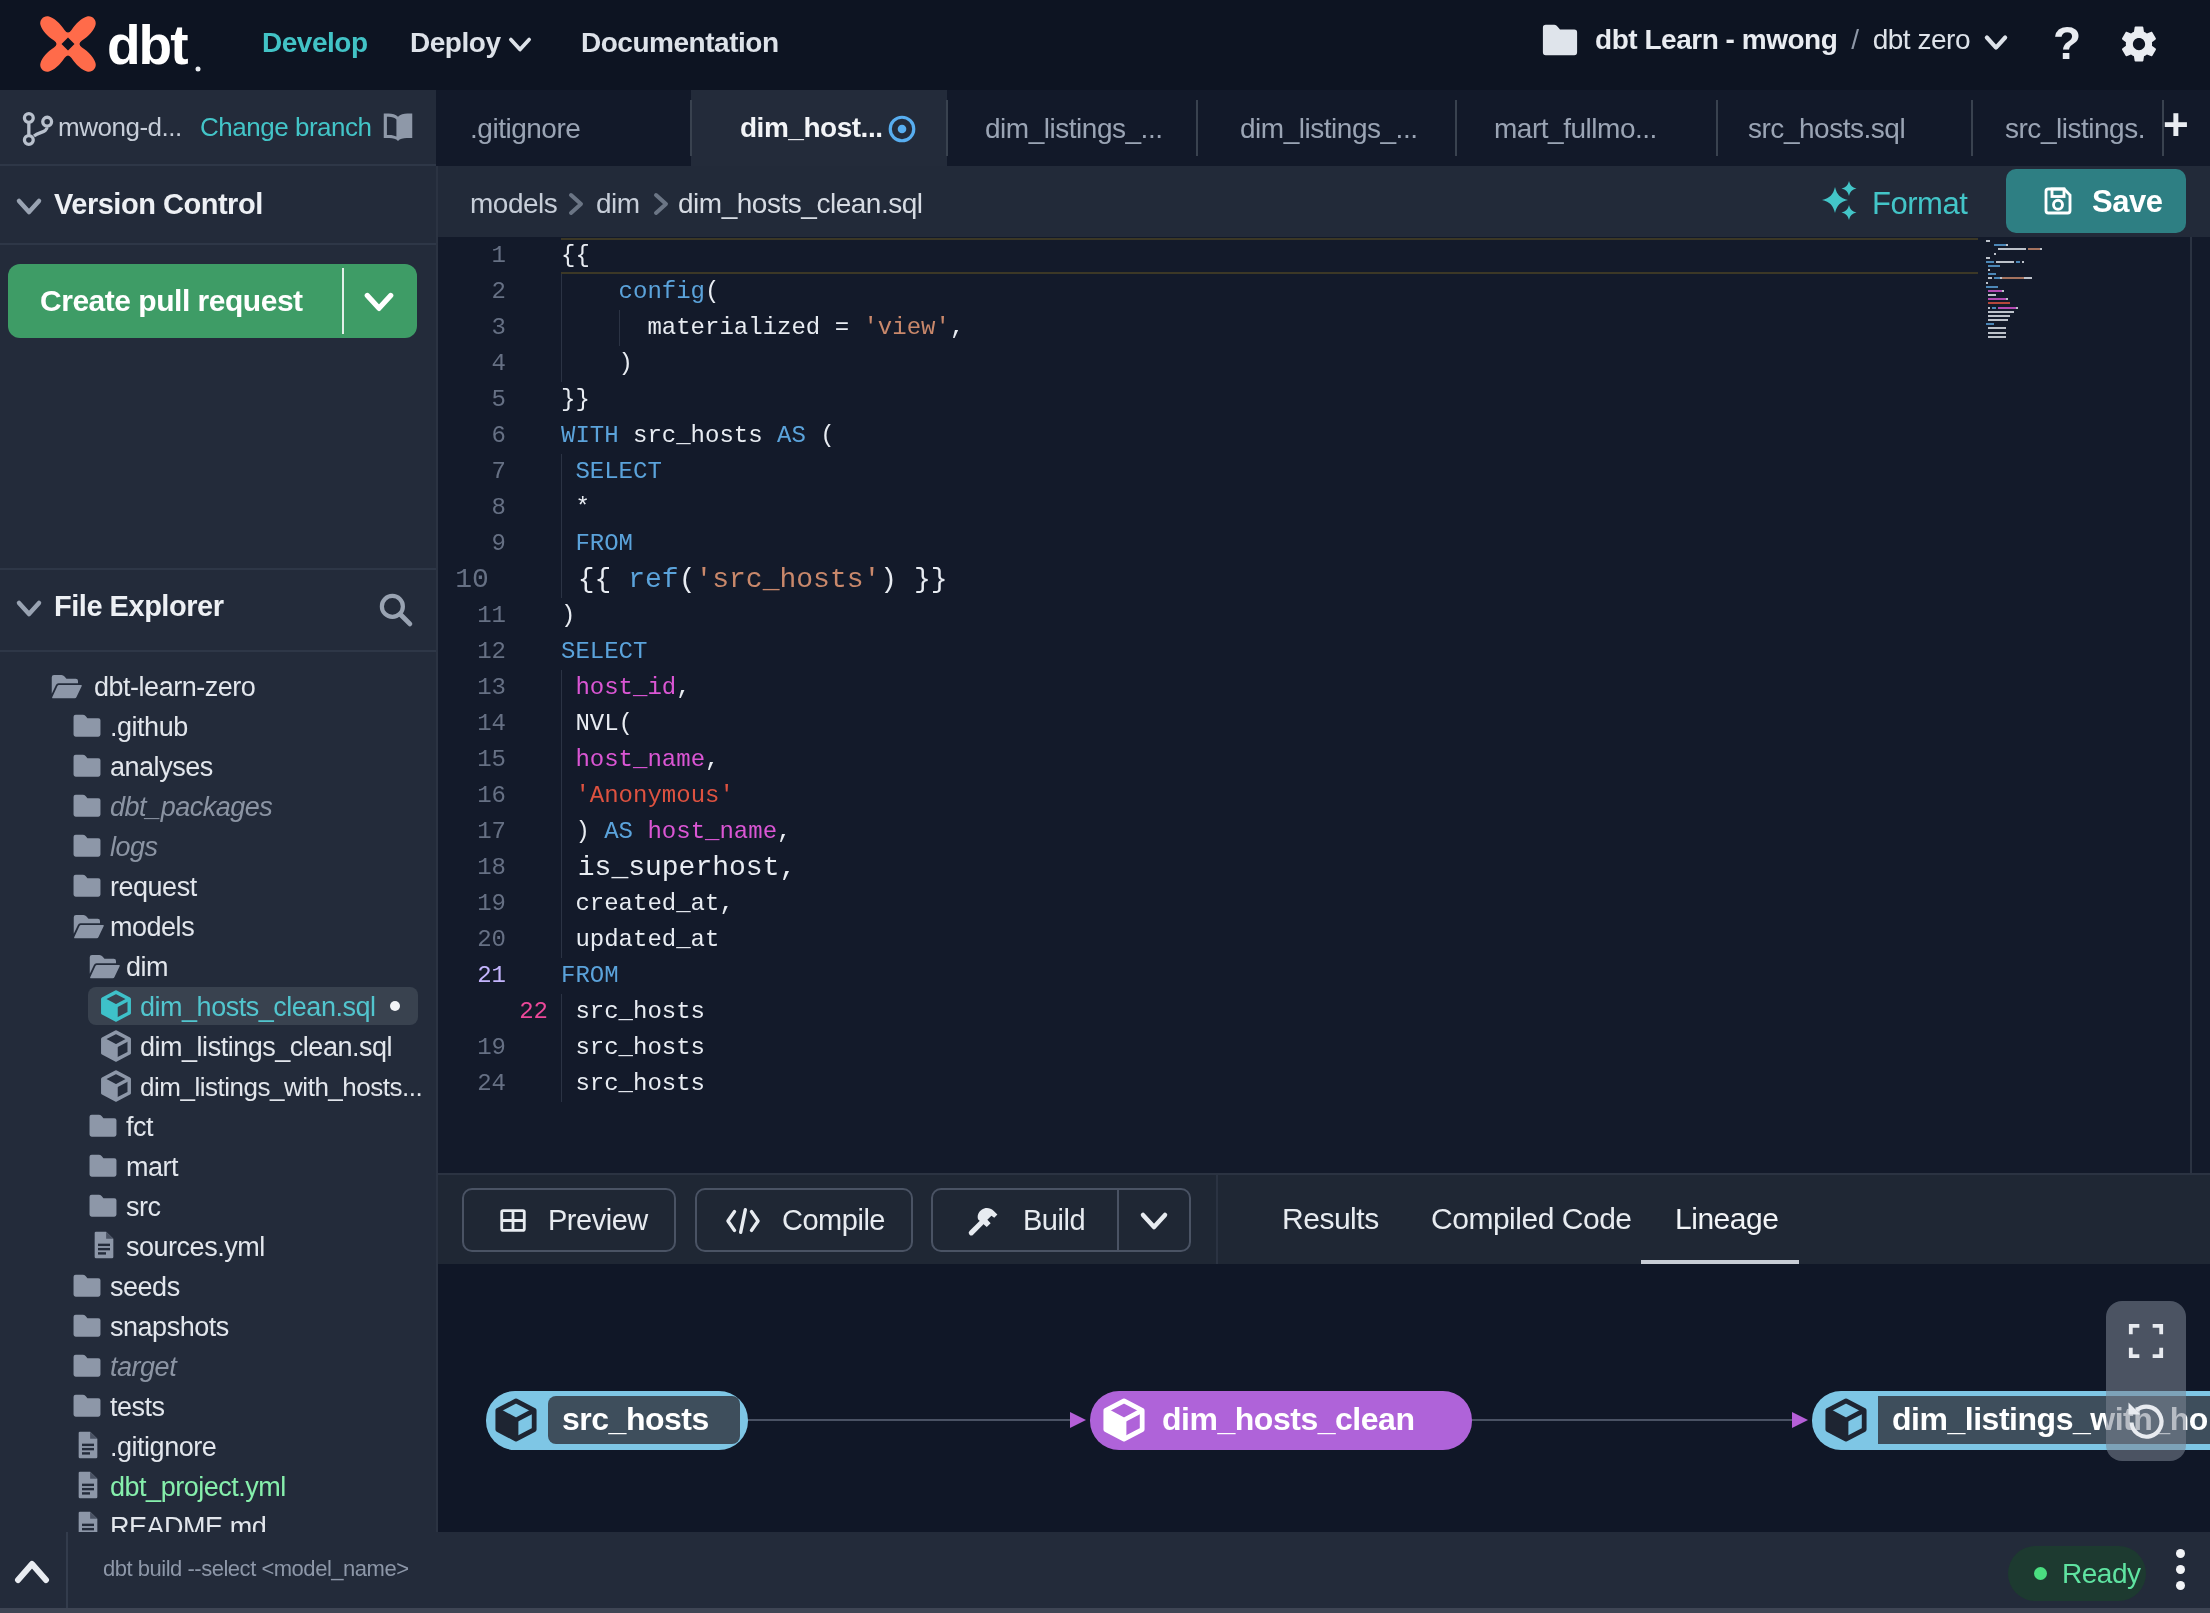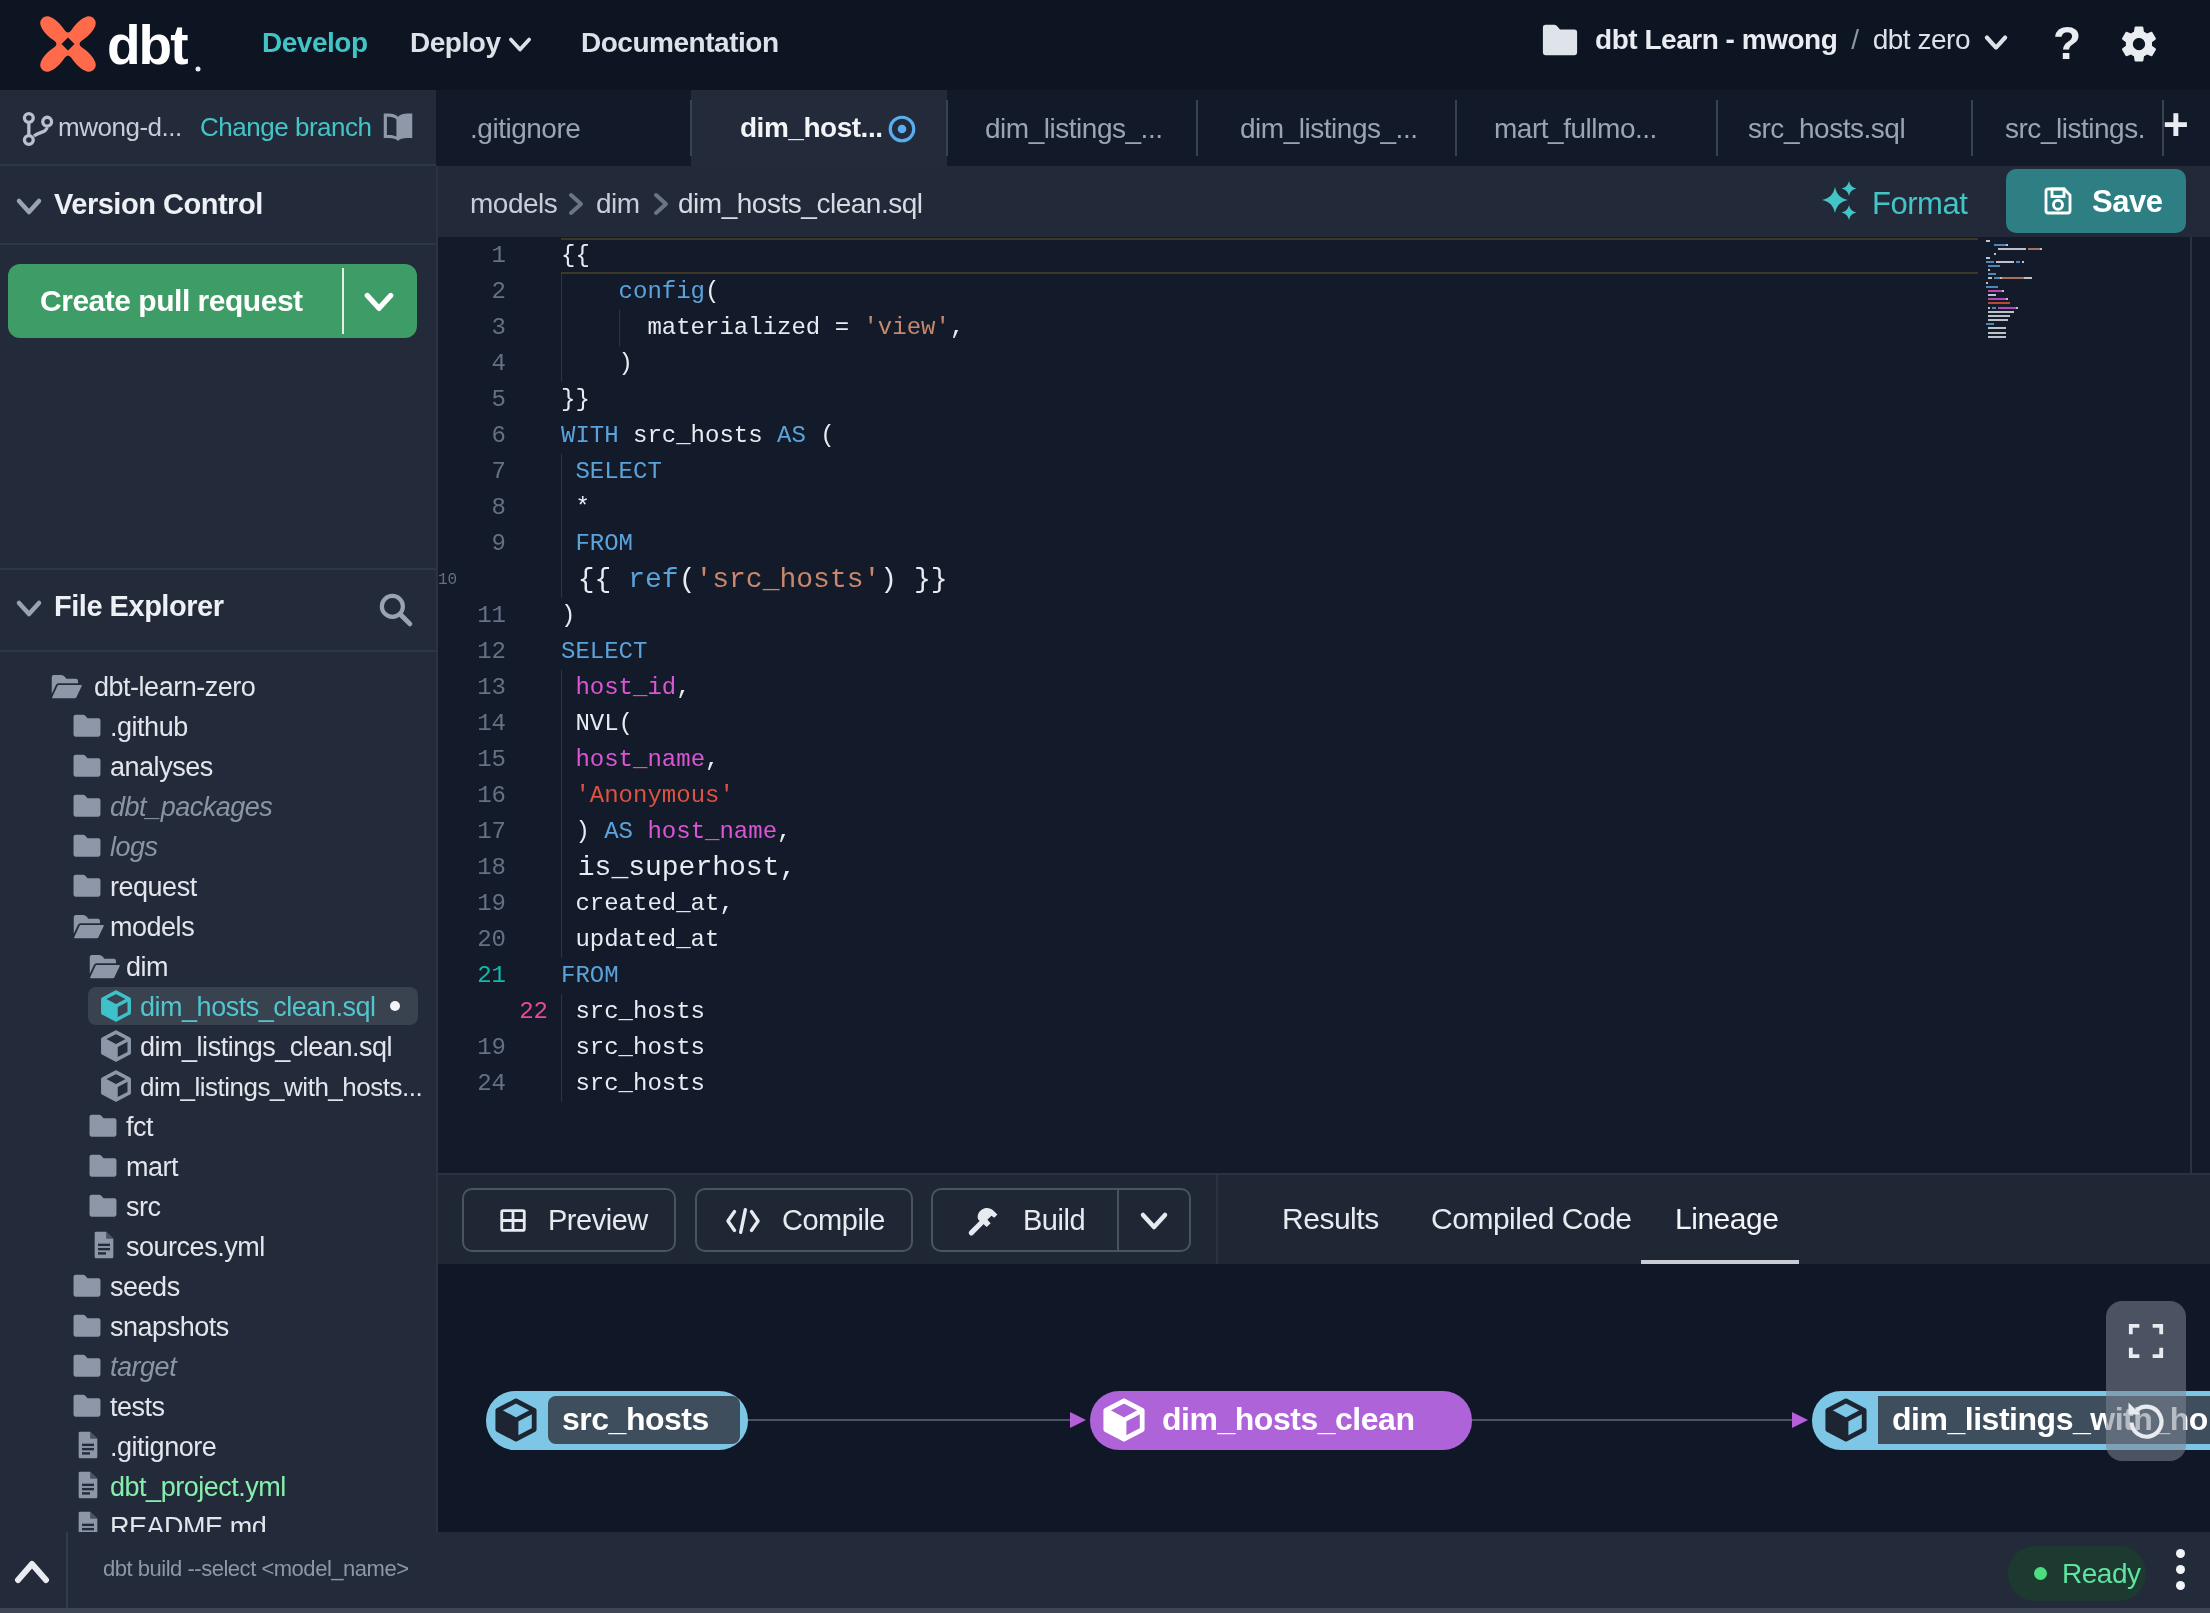--- a/index.html
+++ b/index.html
@@ -253,21 +253,21 @@
 <div class="abs mono" style="left:438px;top:382px;width:68px;text-align:right;font-size:24px;line-height:36px;color:#667084;">5</div>
 <div class="abs mono" style="left:561px;top:382px;font-size:24px;line-height:36px;white-space:pre;"><span style="color:#E8ECF2;">}}</span></div>
 <div class="abs mono" style="left:438px;top:418px;width:68px;text-align:right;font-size:24px;line-height:36px;color:#667084;">6</div>
 <div class="abs mono" style="left:561px;top:418px;font-size:24px;line-height:36px;white-space:pre;"><span style="color:#5BA3DB;">WITH</span><span style="color:#E8ECF2;">&nbsp;src_hosts&nbsp;</span><span style="color:#5BA3DB;">AS</span><span style="color:#E8ECF2;">&nbsp;(</span></div>
 <div class="abs mono" style="left:438px;top:454px;width:68px;text-align:right;font-size:24px;line-height:36px;color:#667084;">7</div>
 <div class="abs mono" style="left:561px;top:454px;font-size:24px;line-height:36px;white-space:pre;"><span style="color:#E8ECF2;">&nbsp;</span><span style="color:#5BA3DB;">SELECT</span></div>
 <div class="abs mono" style="left:438px;top:490px;width:68px;text-align:right;font-size:24px;line-height:36px;color:#667084;">8</div>
 <div class="abs mono" style="left:561px;top:490px;font-size:24px;line-height:36px;white-space:pre;"><span style="color:#E8ECF2;">&nbsp;*</span></div>
 <div class="abs mono" style="left:438px;top:526px;width:68px;text-align:right;font-size:24px;line-height:36px;color:#667084;">9</div>
 <div class="abs mono" style="left:561px;top:526px;font-size:24px;line-height:36px;white-space:pre;"><span style="color:#E8ECF2;">&nbsp;</span><span style="color:#5BA3DB;">FROM</span></div>
-<div class="abs mono" style="left:438px;top:562px;width:68px;text-align:left;font-size:16px;line-height:36px;color:#667084;">10</div>
+<div class="abs mono" style="left:438px;top:562px;width:68px;text-align:center;font-size:28px;line-height:36px;color:#667084;">10</div>
 <div class="abs mono" style="left:561px;top:562px;font-size:28px;line-height:36px;white-space:pre;"><span style="color:#E8ECF2;">&nbsp;{{&nbsp;</span><span style="color:#5BA3DB;">ref</span><span style="color:#E8ECF2;">(</span><span style="color:#C9886B;">'src_hosts'</span><span style="color:#E8ECF2;">)&nbsp;}}</span></div>
 <div class="abs mono" style="left:438px;top:598px;width:68px;text-align:right;font-size:24px;line-height:36px;color:#667084;">11</div>
 <div class="abs mono" style="left:561px;top:598px;font-size:24px;line-height:36px;white-space:pre;"><span style="color:#E8ECF2;">)</span></div>
 <div class="abs mono" style="left:438px;top:634px;width:68px;text-align:right;font-size:24px;line-height:36px;color:#667084;">12</div>
 <div class="abs mono" style="left:561px;top:634px;font-size:24px;line-height:36px;white-space:pre;"><span style="color:#5BA3DB;">SELECT</span></div>
 <div class="abs mono" style="left:438px;top:670px;width:68px;text-align:right;font-size:24px;line-height:36px;color:#667084;">13</div>
 <div class="abs mono" style="left:561px;top:670px;font-size:24px;line-height:36px;white-space:pre;"><span style="color:#E8ECF2;">&nbsp;</span><span style="color:#DB56D4;">host_id</span><span style="color:#E8ECF2;">,</span></div>
 <div class="abs mono" style="left:438px;top:706px;width:68px;text-align:right;font-size:24px;line-height:36px;color:#667084;">14</div>
 <div class="abs mono" style="left:561px;top:706px;font-size:24px;line-height:36px;white-space:pre;"><span style="color:#E8ECF2;">&nbsp;NVL(</span></div>
 <div class="abs mono" style="left:438px;top:742px;width:68px;text-align:right;font-size:24px;line-height:36px;color:#667084;">15</div>
@@ -275,21 +275,21 @@
 <div class="abs mono" style="left:438px;top:778px;width:68px;text-align:right;font-size:24px;line-height:36px;color:#667084;">16</div>
 <div class="abs mono" style="left:561px;top:778px;font-size:24px;line-height:36px;white-space:pre;"><span style="color:#E8ECF2;">&nbsp;</span><span style="color:#DE5240;">'Anonymous'</span></div>
 <div class="abs mono" style="left:438px;top:814px;width:68px;text-align:right;font-size:24px;line-height:36px;color:#667084;">17</div>
 <div class="abs mono" style="left:561px;top:814px;font-size:24px;line-height:36px;white-space:pre;"><span style="color:#E8ECF2;">&nbsp;)&nbsp;</span><span style="color:#5BA3DB;">AS</span><span style="color:#E8ECF2;">&nbsp;</span><span style="color:#DB56D4;">host_name</span><span style="color:#E8ECF2;">,</span></div>
 <div class="abs mono" style="left:438px;top:850px;width:68px;text-align:right;font-size:24px;line-height:36px;color:#667084;">18</div>
 <div class="abs mono" style="left:561px;top:850px;font-size:28px;line-height:36px;white-space:pre;"><span style="color:#E8ECF2;">&nbsp;is_superhost,</span></div>
 <div class="abs mono" style="left:438px;top:886px;width:68px;text-align:right;font-size:24px;line-height:36px;color:#667084;">19</div>
 <div class="abs mono" style="left:561px;top:886px;font-size:24px;line-height:36px;white-space:pre;"><span style="color:#E8ECF2;">&nbsp;created_at,</span></div>
 <div class="abs mono" style="left:438px;top:922px;width:68px;text-align:right;font-size:24px;line-height:36px;color:#667084;">20</div>
 <div class="abs mono" style="left:561px;top:922px;font-size:24px;line-height:36px;white-space:pre;"><span style="color:#E8ECF2;">&nbsp;updated_at</span></div>
-<div class="abs mono" style="left:438px;top:958px;width:68px;text-align:right;font-size:24px;line-height:36px;color:#14b8a6;">21</div>
+<div class="abs mono" style="left:438px;top:958px;width:68px;text-align:right;font-size:24px;line-height:36px;color:#c4b5fd;">21</div>
 <div class="abs mono" style="left:561px;top:958px;font-size:24px;line-height:36px;white-space:pre;"><span style="color:#5BA3DB;">FROM</span></div>
 <div class="abs mono" style="left:438px;top:994px;width:68px;text-align:right;font-size:24px;line-height:36px;color:#ec4899;margin-left:42px;">22</div>
 <div class="abs mono" style="left:561px;top:994px;font-size:24px;line-height:36px;white-space:pre;"><span style="color:#E8ECF2;">&nbsp;src_hosts</span></div>
 <div class="abs mono" style="left:438px;top:1030px;width:68px;text-align:right;font-size:24px;line-height:36px;color:#667084;">19</div>
 <div class="abs mono" style="left:561px;top:1030px;font-size:24px;line-height:36px;white-space:pre;"><span style="color:#E8ECF2;">&nbsp;src_hosts</span></div>
 <div class="abs mono" style="left:438px;top:1066px;width:68px;text-align:right;font-size:24px;line-height:36px;color:#667084;">24</div>
 <div class="abs mono" style="left:561px;top:1066px;font-size:24px;line-height:36px;white-space:pre;"><span style="color:#E8ECF2;">&nbsp;src_hosts</span></div>
 <div class="abs" style="left:1986.0px;top:240.0px;width:4.0px;height:2.1px;background:#E8ECF2;opacity:0.8;"></div>
 <div class="abs" style="left:1994.0px;top:244.2px;width:12.0px;height:2.1px;background:#5BA3DB;opacity:0.8;"></div>
 <div class="abs" style="left:2006.0px;top:244.2px;width:2.0px;height:2.1px;background:#E8ECF2;opacity:0.8;"></div>

